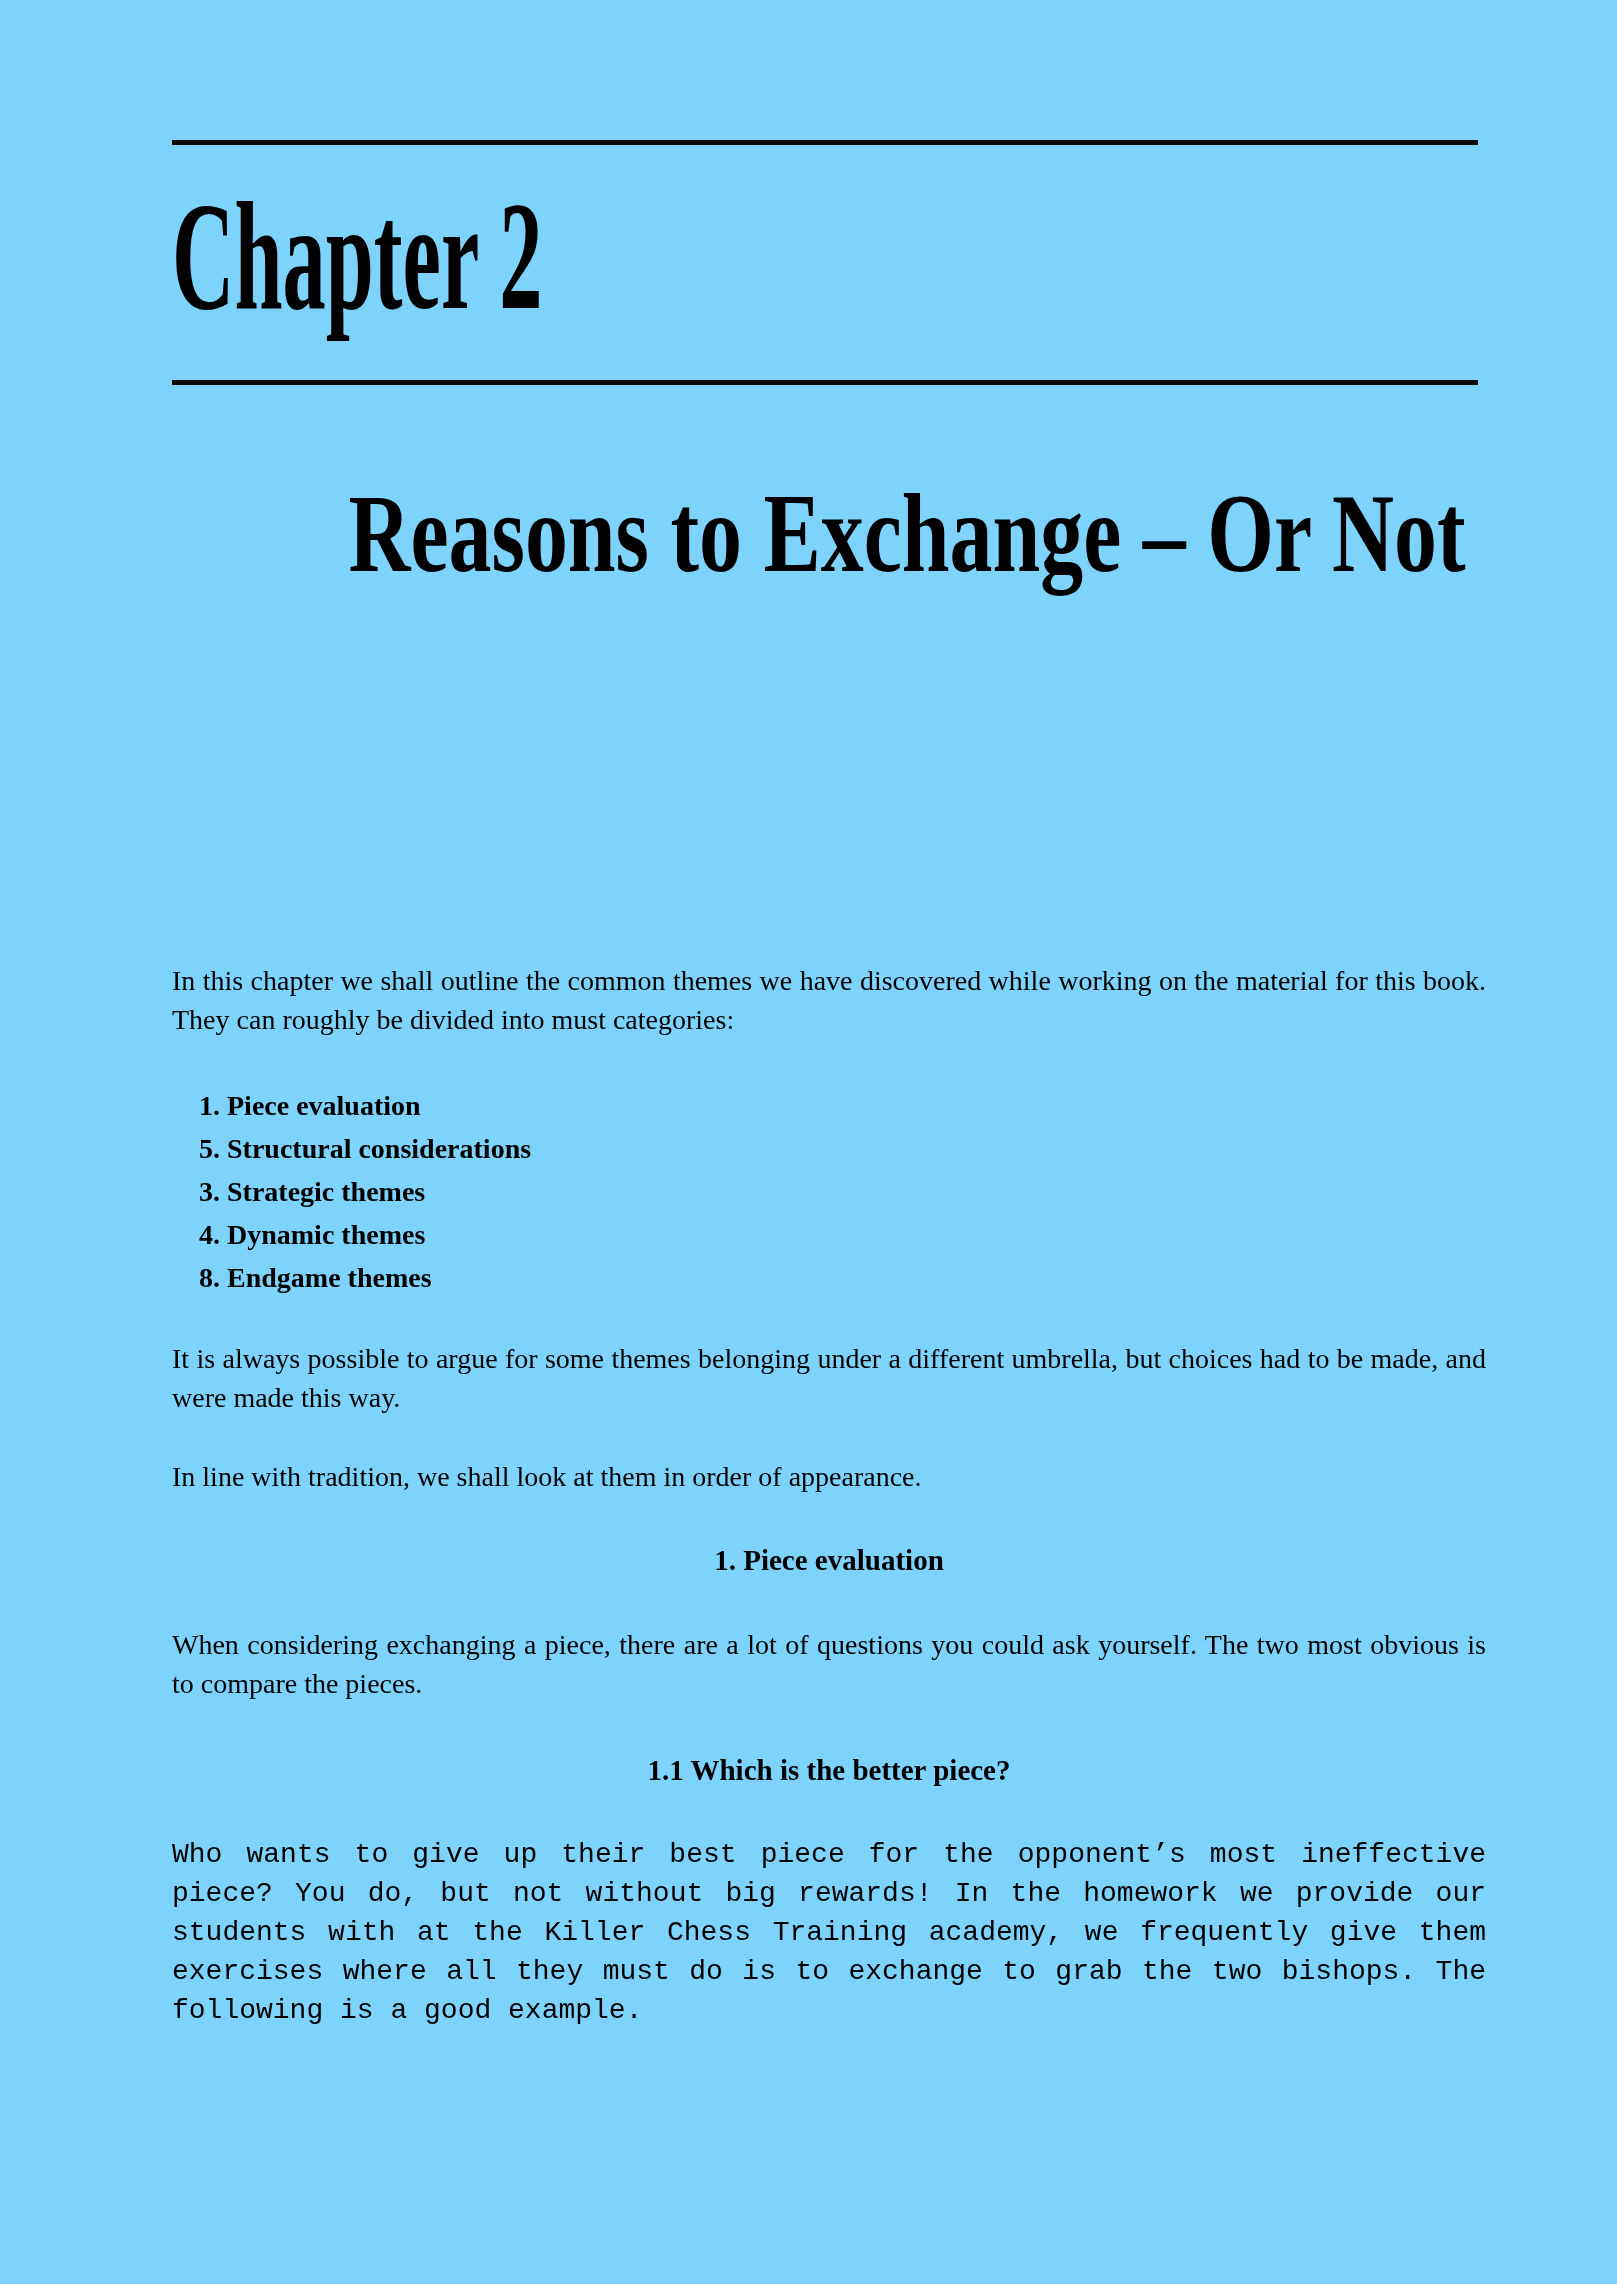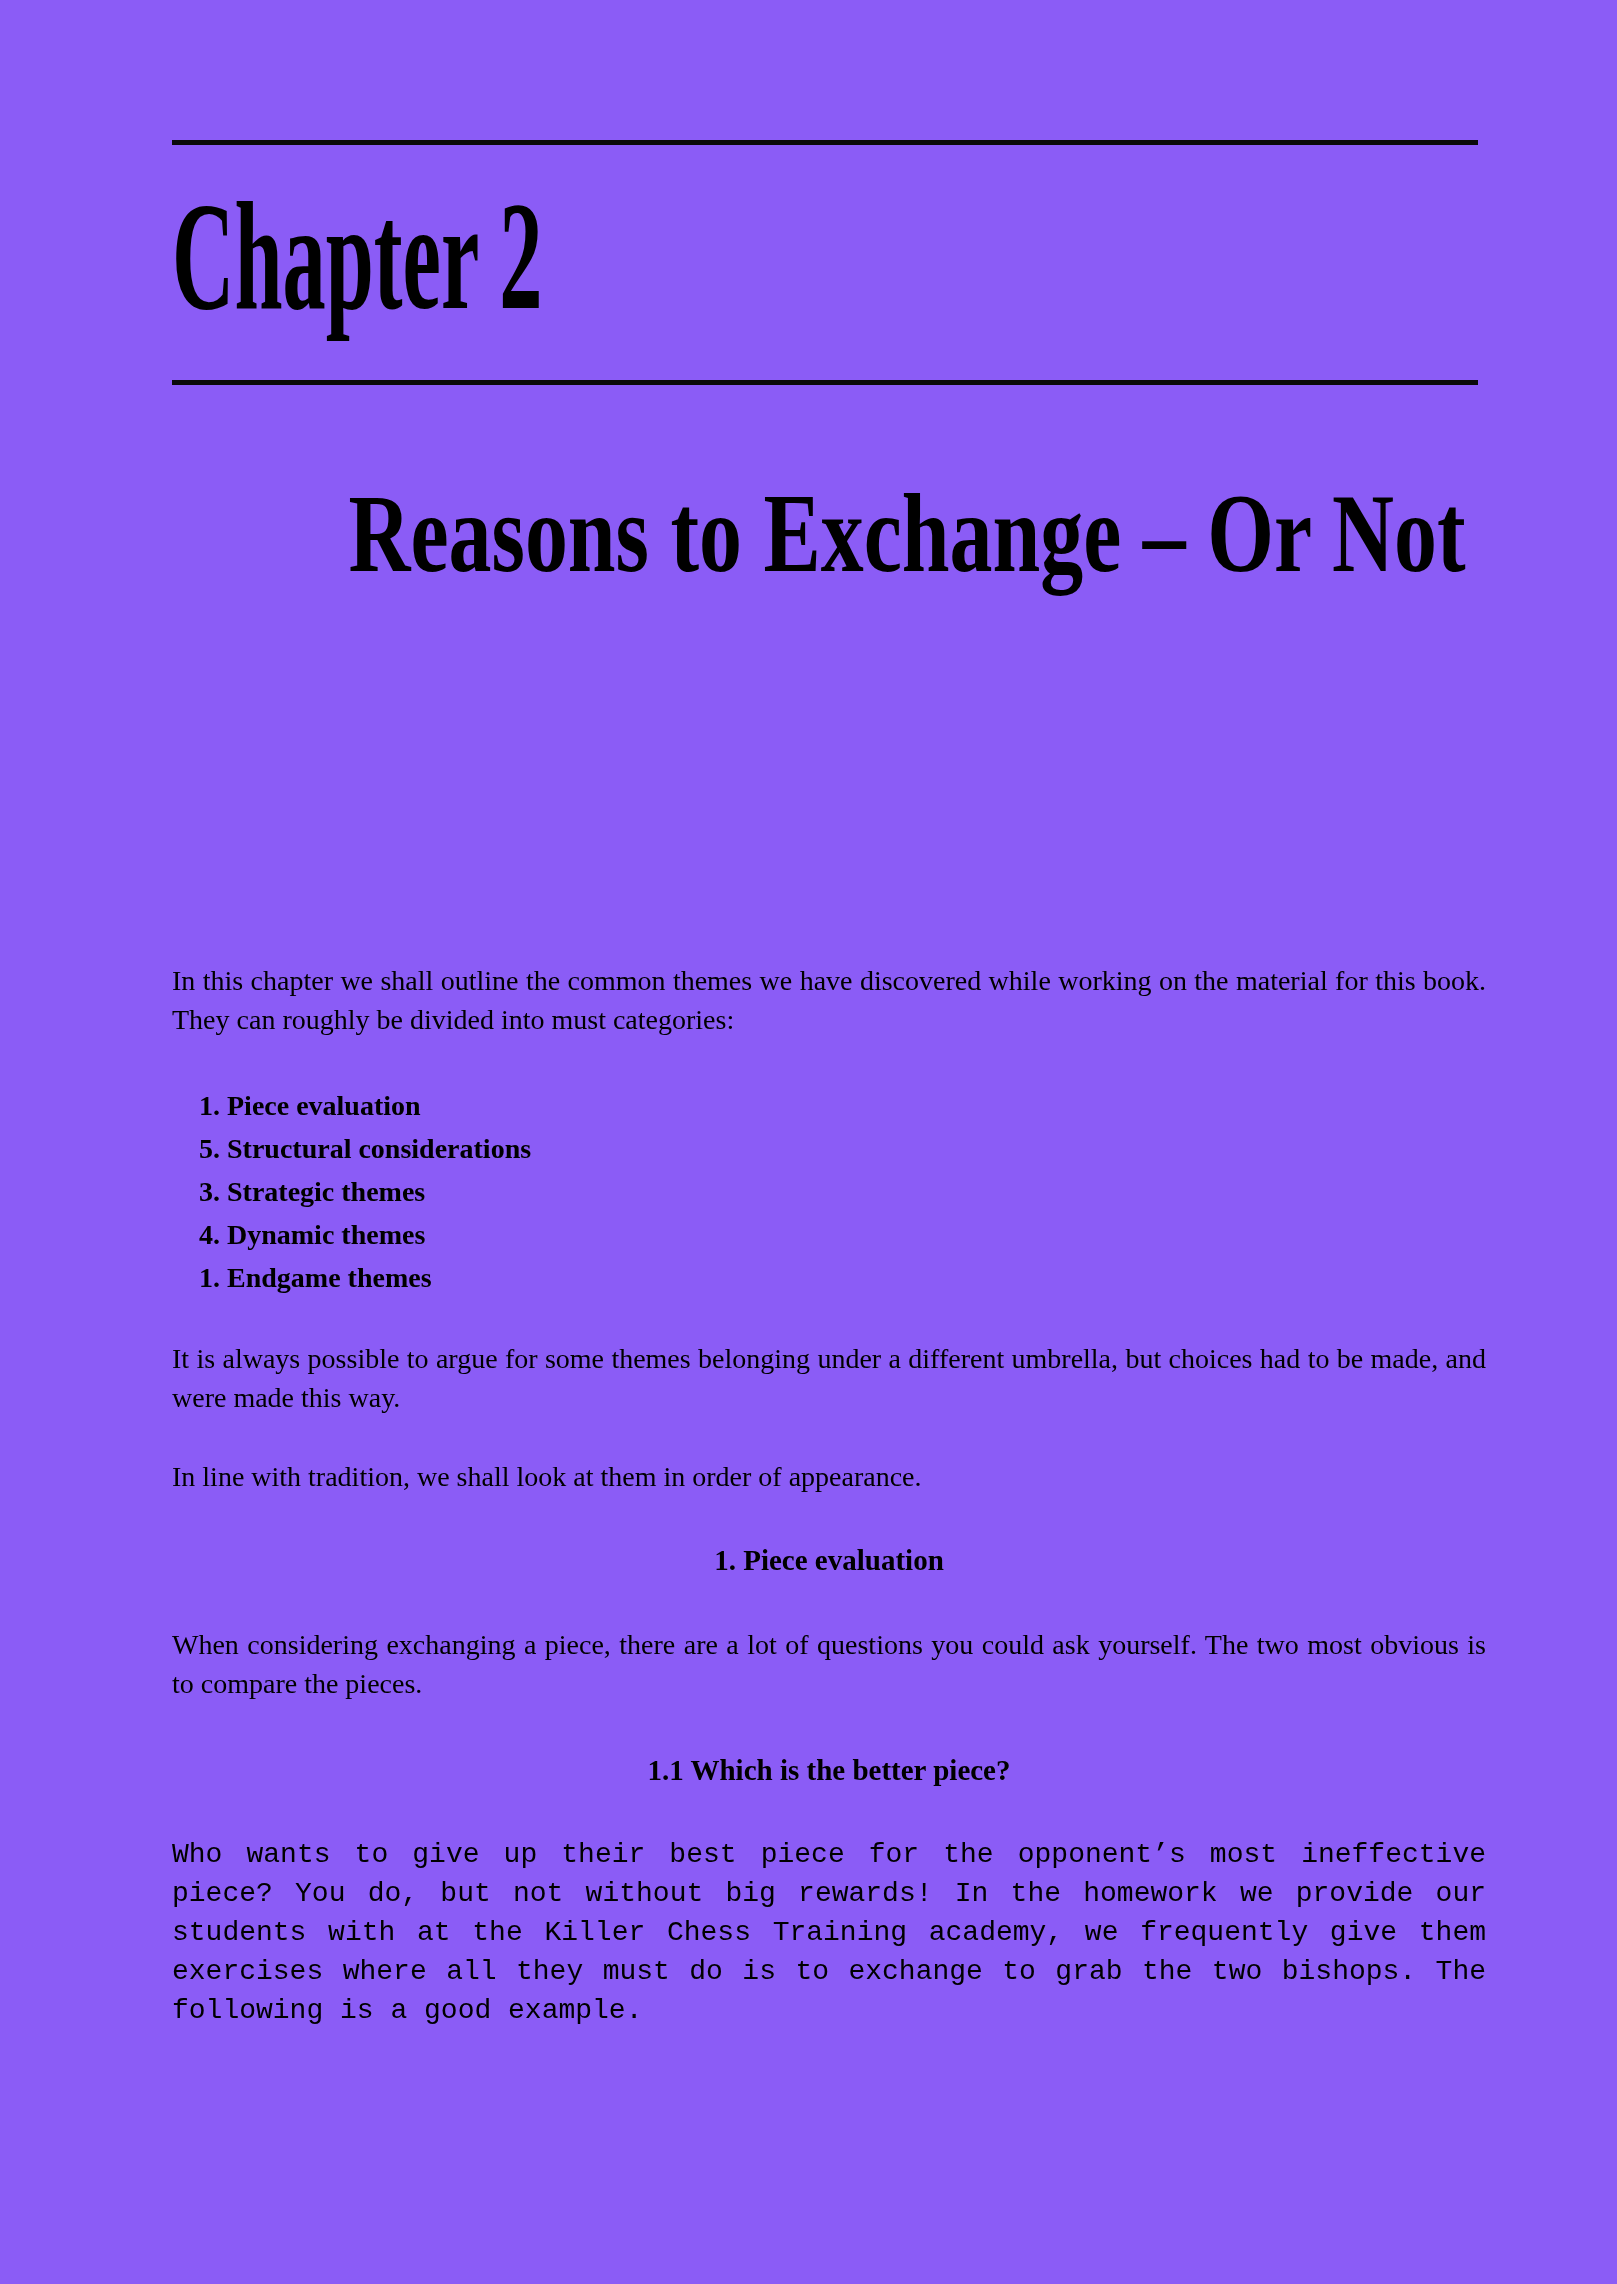--- a/index.html
+++ b/index.html
@@ -5,21 +5,21 @@
   html, body {
     margin: 0;
     padding: 0;
     background: #e8e8e8;
   }
   .page {
     position: relative;
     width: 1618px;
     height: 2284px;
     margin: 0 auto;
-    background: #8b5cf6;
+    background: #7dd3fc;
     font-family: "Liberation Serif", "DejaVu Serif", serif;
     color: #000000;
     overflow: hidden;
   }
   .rule {
     position: absolute;
     left: 172px;
     width: 1306px;
     height: 4.8px;
     background: #0a0a0a;
@@ -119,21 +119,21 @@
 
   <div class="content">
 
     <p class="p-intro">In this chapter we shall outline the common themes we have discovered while working on the material for this book. They can roughly be divided into must categories:</p>
 
     <div class="category-list">
       <div class="category-item">1. Piece evaluation</div>
       <div class="category-item">5. Structural considerations</div>
       <div class="category-item">3. Strategic themes</div>
       <div class="category-item">4. Dynamic themes</div>
-      <div class="category-item">1. Endgame themes</div>
+      <div class="category-item">8. Endgame themes</div>
     </div>
 
     <p class="p-after-list">It is always possible to argue for some themes belonging under a different umbrella, but choices had to be made, and were made this way.</p>
 
     <p class="p-tradition">In line with tradition, we shall look at them in order of appearance.</p>
 
     <div class="section-heading">1. Piece evaluation</div>
 
     <p class="p-when">When considering exchanging a piece, there are a lot of questions you could ask yourself. The two most obvious is to compare the pieces.</p>
 

